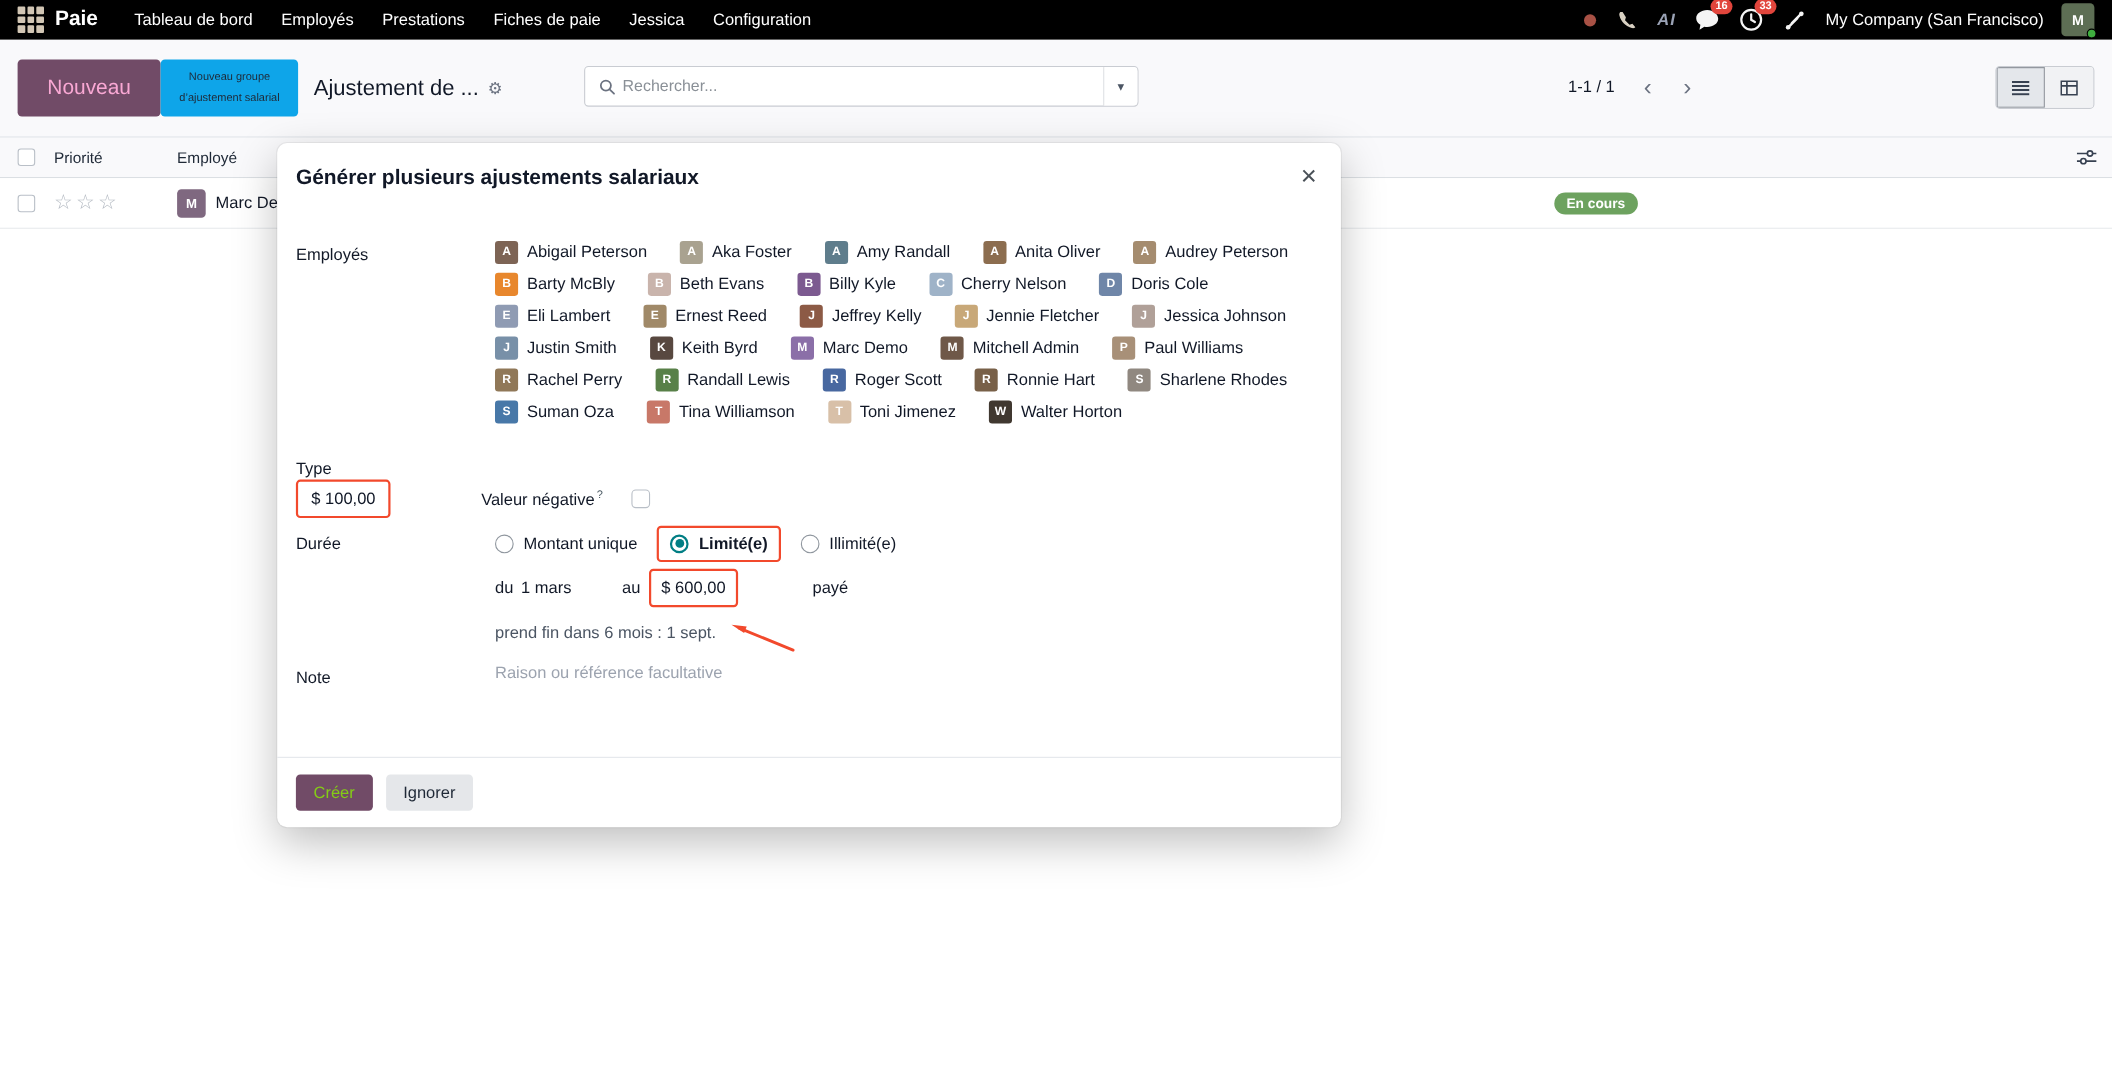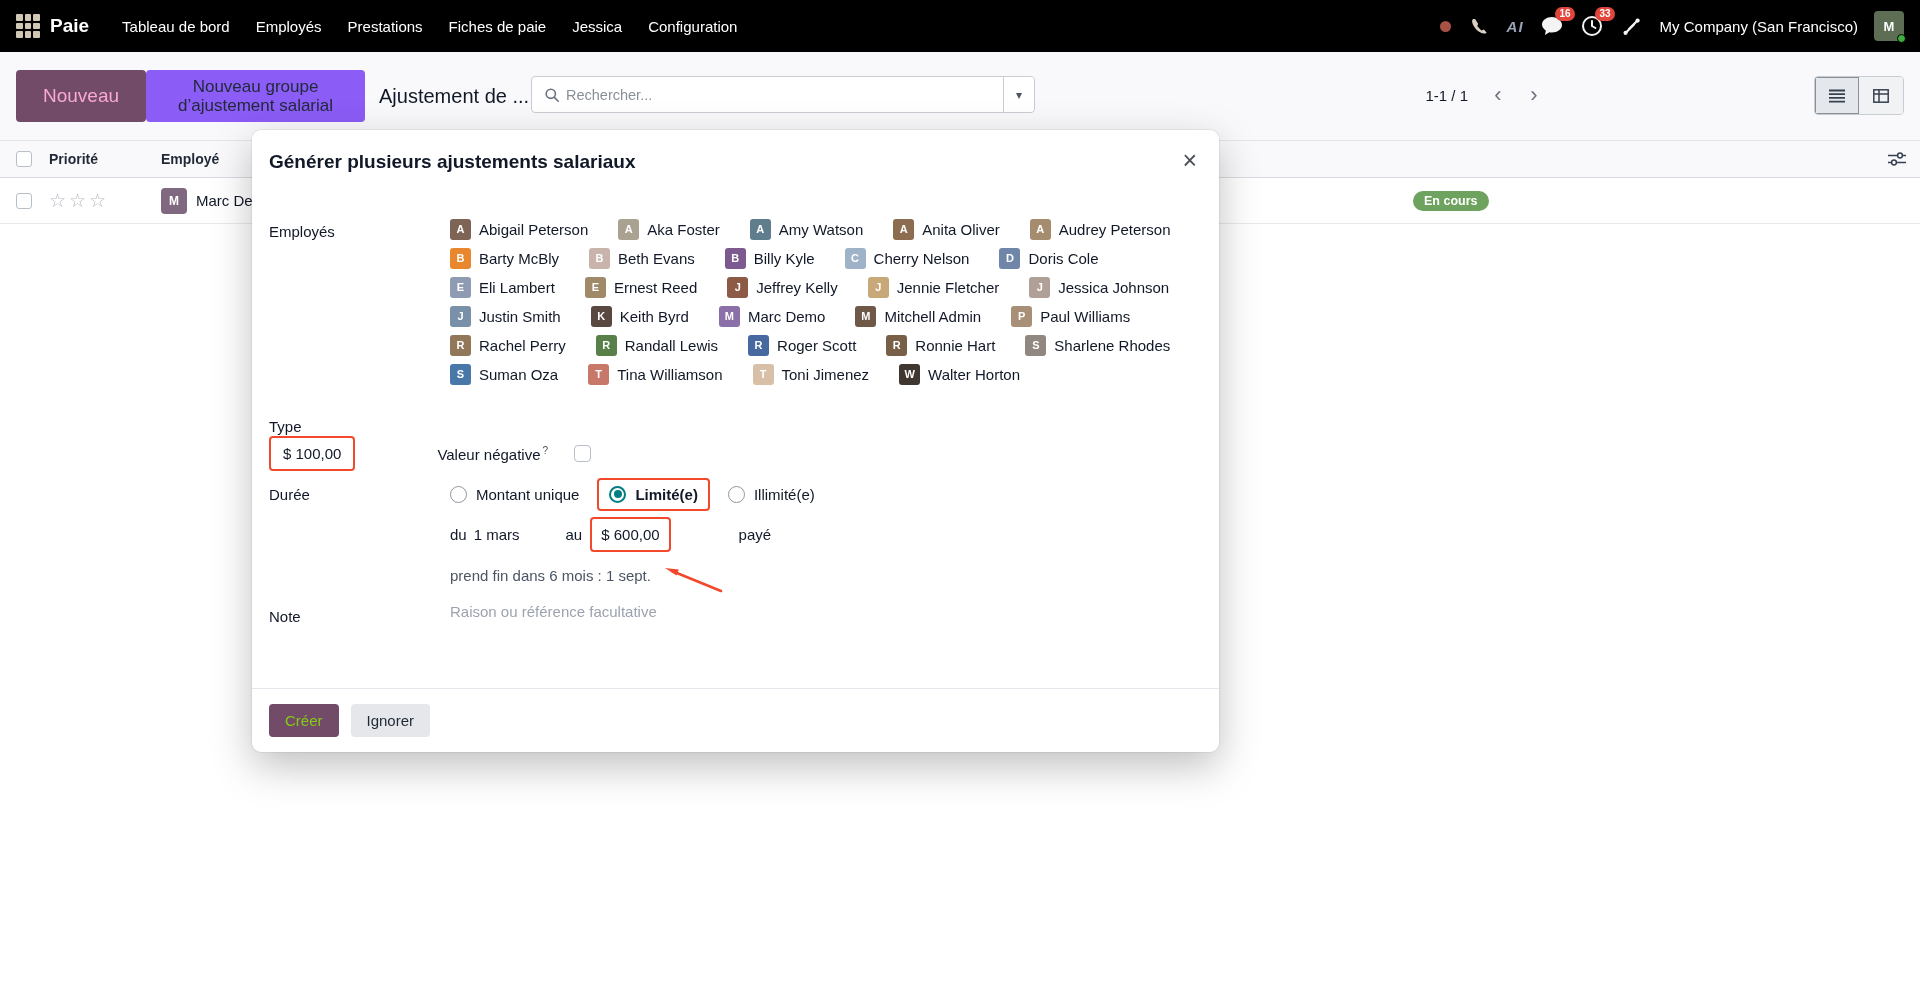--- a/index.html
+++ b/index.html
@@ -4,21 +4,21 @@
 <style>
   * { box-sizing: border-box; margin: 0; padding: 0; }
   html,body { width:1920px; height:984px; }
   body {
     font-family: "Liberation Sans", "DejaVu Sans", sans-serif;
     background:#ffffff; color:#111827; position:relative; overflow:hidden;
     font-size:15px;
   }
 
   
-  .topbar { height:52px; background:var(--topbar-bg,#000); display:flex; align-items:center;
+  .topbar { height:36px; background:var(--topbar-bg,#000); display:flex; align-items:center;
     color:#fff; padding:0 16px; position:relative; z-index:20; }
   .apps-icon { width:24px; height:24px; display:grid; grid-template-columns:repeat(3,1fr); gap:2px; margin-right:10px; cursor:pointer;}
   .apps-icon i { background:#d2c6b4; border-radius:1px; }
   .app-name { font-size:19px; font-weight:700; margin-right:22px; cursor:pointer; }
   .topbar-menu { display:flex; gap:4px; align-items:center; }
   .menu-item { font-size:15px; padding:7px 11px; border-radius:4px; color:#fff; cursor:pointer; white-space:nowrap; }
   .topbar-right { margin-left:auto; display:flex; align-items:center; gap:16px; }
   .icon-btn { position:relative; display:flex; align-items:center; justify-content:center; width:24px; height:24px; cursor:pointer; }
   .badge { position:absolute; top:-7px; right:-11px; background:var(--badge-red,#e1453c); color:#fff;
     font-size:10px; line-height:12px; font-weight:700; border-radius:8px; padding:1px 4px; min-width:16px; text-align:center;}
@@ -26,22 +26,22 @@
   .ai-glyph { font-style:italic; font-weight:800; font-size:15px; color:#9aa2b5; cursor:pointer; letter-spacing:1px;}
   .company { font-size:15px; white-space:nowrap; cursor:pointer; }
   .avatar-top { width:30px; height:30px; border-radius:4px; background:#5d6e54; position:relative; cursor:pointer;
     display:flex; align-items:center; justify-content:center; color:#fff; font-size:13px; font-weight:700;}
   .presence { position:absolute; right:-2px; bottom:-2px; width:9px; height:9px; border-radius:50%; background:#3fae3f; border:1.5px solid #000; }
 
   
   .control-panel { height:88px; background:#f9f9fb; display:flex; align-items:center; padding:0 16px; position:relative; }
   .btn-new { background:var(--primary,#714B67); color:#f9a8d4; border:none; border-radius:4px;
     height:52px; padding:0 27px; font-size:19px; font-weight:500; cursor:pointer; font-family:inherit;}
-  .btn-new-group { background:#8b5cf6; color:#1f2937; border:none; border-radius:4px; height:52px;
-    padding:0 32px; font-size:17px; cursor:pointer; line-height:19px; text-align:center; font-family:inherit;}
+  .btn-new-group { background:#0ea5e9; color:#1f2937; border:none; border-radius:4px; height:52px;
+    padding:0 17px; font-size:10px; cursor:pointer; line-height:19px; text-align:center; font-family:inherit;}
   .breadcrumb-wrap { display:flex; align-items:center; gap:8px; margin-left:14px; }
   .breadcrumb { font-size:20px; color:#111827; white-space:nowrap; cursor:pointer;}
   .gear { color:#6b7280; font-size:15px; cursor:pointer; }
   .search-box { position:absolute; left:531px; top:24px; width:504px; height:37px; background:#fff;
     border:1px solid #c9ccd2; border-radius:4px; display:flex; align-items:center; }
   .search-box input { flex:1; border:none; outline:none; font-size:14.5px; color:#374151; padding:0 6px;
     font-family:inherit; background:transparent;}
   .search-box input::placeholder { color:#8a9097; }
   .search-mag { margin-left:12px; display:flex; }
   .search-toggle { width:31px; align-self:stretch; border-left:1px solid #c9ccd2; display:flex;
@@ -50,21 +50,21 @@
   .pager { font-size:15px; color:#111827; margin-right:10px; }
   .pg-btn { width:32px; height:30px; display:flex; align-items:center; justify-content:center;
     color:#6b7280; font-size:22px; cursor:pointer; border-radius:4px; background:transparent; border:none; font-family:inherit;}
   .view-switcher { position:absolute; right:16px; top:24px; display:flex; border:1px solid #c9ccd2; border-radius:4px; overflow:hidden;}
   .vs-btn { width:44px; height:37px; display:flex; align-items:center; justify-content:center; cursor:pointer; background:#f1f2f4;}
   .vs-btn.active { background:#e4e7eb; outline:1px solid #8a9097; outline-offset:-1px; }
 
   
   .list-header { height:38px; background:#f9f9fb; border-top:1px solid #e2e5e9; border-bottom:1px solid #d8dce0;
     display:flex; align-items:center; padding:0 16px; position:relative; }
-  .col-label { font-size:14px; font-weight:700; color:#1f2937; }
+  .col-label { font-size:14px; font-weight:400; color:#1f2937; }
   .cell-check { width:33px; display:flex; align-items:center; }
   .cell-priority { width:112px; }
   .cell-emp { flex:1; display:flex; align-items:center; gap:9px; }
   .checkbox { width:16px; height:16px; border:1.5px solid #b9bfc7; border-radius:3px; background:#fff; cursor:pointer; display:inline-block;}
   .sliders-btn { position:absolute; right:14px; top:50%; transform:translateY(-50%); cursor:pointer; display:flex;}
   .list-row { height:46px; background:#fff; border-bottom:1px solid #e8eaed; display:flex; align-items:center;
     padding:0 16px; position:relative; }
   .star { color:#b4bac2; font-size:19px; cursor:pointer; margin-right:3px; }
   .row-avatar { width:26px; height:26px; border-radius:4px; background:#7f6880; color:#fff; font-size:12px; font-weight:700;
     display:flex; align-items:center; justify-content:center; flex:none;}
@@ -290,21 +290,21 @@
           <span class="emp-tag">
             <span class="emp-avatar" style="background: rgb(125, 100, 85);">A</span>
             <span class="emp-name">Abigail Peterson</span>
           </span>
           <span class="emp-tag">
             <span class="emp-avatar" style="background: rgb(169, 162, 144);">A</span>
             <span class="emp-name">Aka Foster</span>
           </span>
           <span class="emp-tag">
             <span class="emp-avatar" style="background: rgb(95, 125, 140);">A</span>
-            <span class="emp-name">Amy Watson</span>
+            <span class="emp-name">Amy Randall</span>
           </span>
           <span class="emp-tag">
             <span class="emp-avatar" style="background: rgb(140, 109, 79);">A</span>
             <span class="emp-name">Anita Oliver</span>
           </span>
           <span class="emp-tag">
             <span class="emp-avatar" style="background: rgb(165, 140, 111);">A</span>
             <span class="emp-name">Audrey Peterson</span>
           </span>
           <span class="emp-tag">

